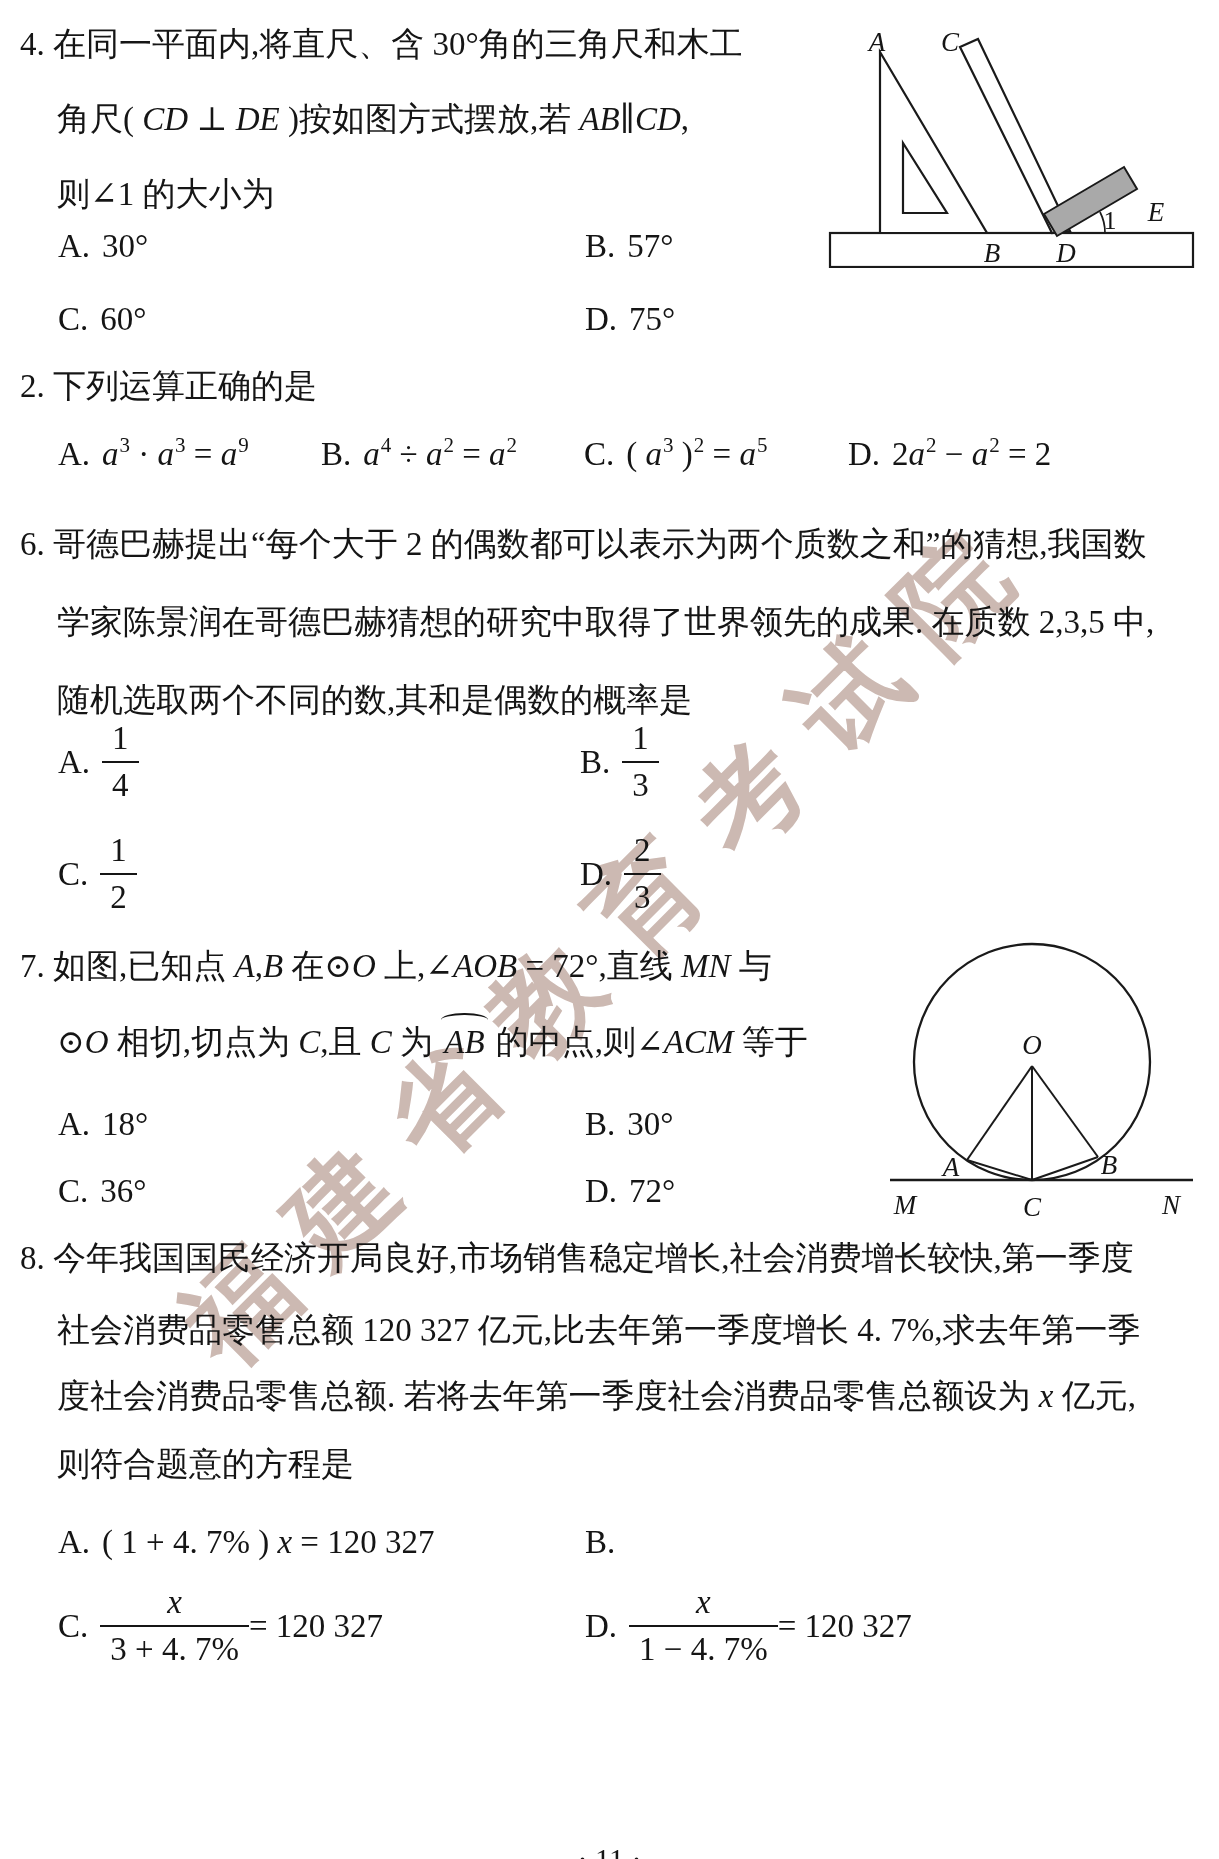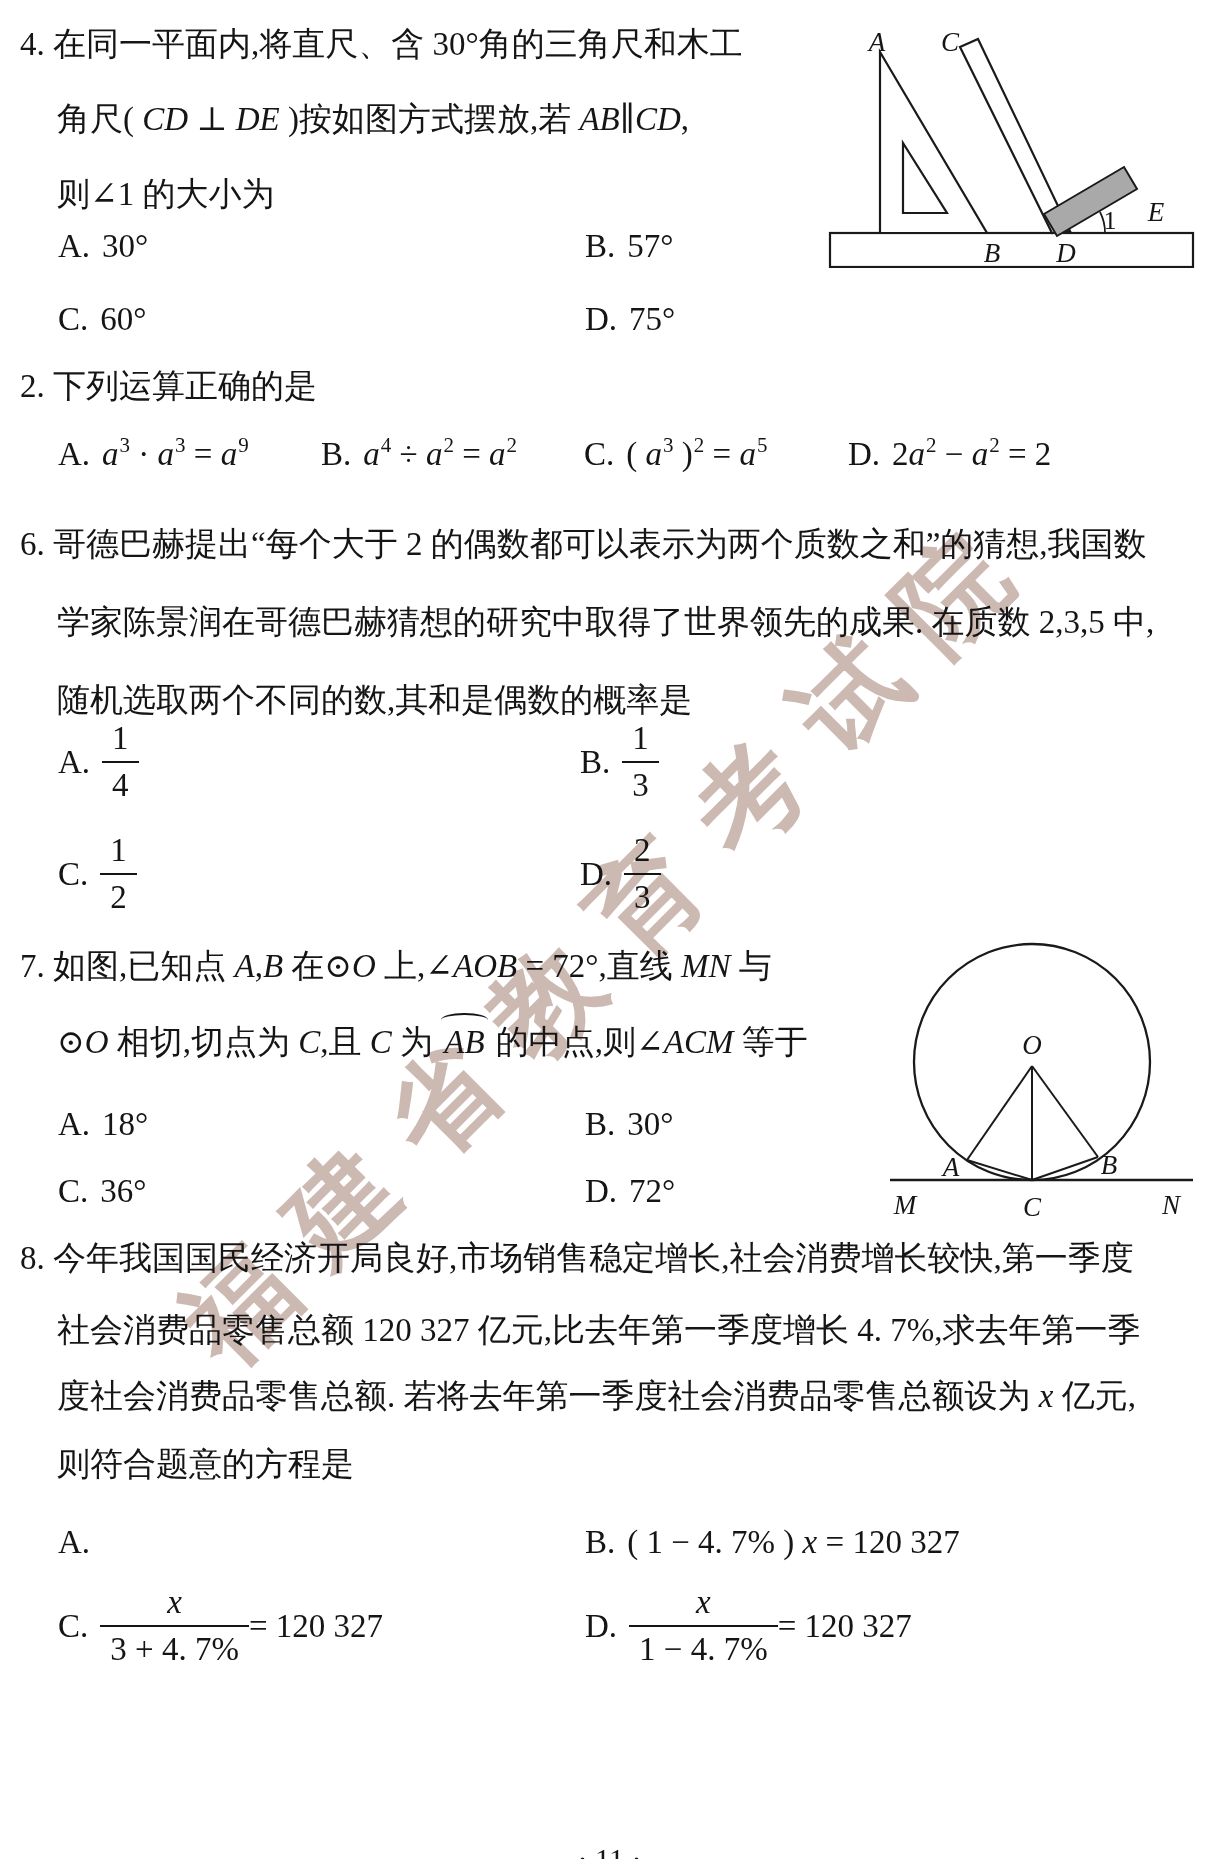--- a/index.html
+++ b/index.html
@@ -192,24 +192,24 @@
     </section>
 
     <section>
       <div class="qline" style="left:20px;top:1238px"><span>8. 今年我国国民经济开局良好,市场销售稳定增长,社会消费增长较快,第一季度</span></div>
       <div class="qline" style="left:57px;top:1310px"><span>社会消费品零售总额 120 327 亿元,比去年第一季度增长 4. 7%,求去年第一季</span></div>
       <div class="qline" style="left:57px;top:1376px"><span>度社会消费品零售总额. 若将去年第一季度社会消费品零售总额设为 </span><span class="mi">x</span><span> 亿元,</span></div>
       <div class="qline" style="left:57px;top:1444px"><span>则符合题意的方程是</span></div>
 
       <div class="opt" style="left:58px;top:1524px">
         <span class="olabel">A.</span>
+        <span class="oval"><span>( 1 + 4. 7% ) </span><span class="mi">x</span><span> = 120 327</span></span>
       </div>
       <div class="opt" style="left:585px;top:1524px">
         <span class="olabel">B.</span>
-        <span class="oval"><span>( 1 − 4. 7% ) </span><span class="mi">x</span><span> = 120 327</span></span>
       </div>
       <div class="opt fr" style="left:58px;top:1578px">
         <span class="olabel">C.</span>
         <span class="oval" style="display:flex;align-items:center">
             <span class="frac">
               <span class="fnum"><span class="mi">x</span></span>
               <span class="fden"><span>3 + 4. 7%</span></span>
             </span>
             <span> = 120 327</span>
           </span>

